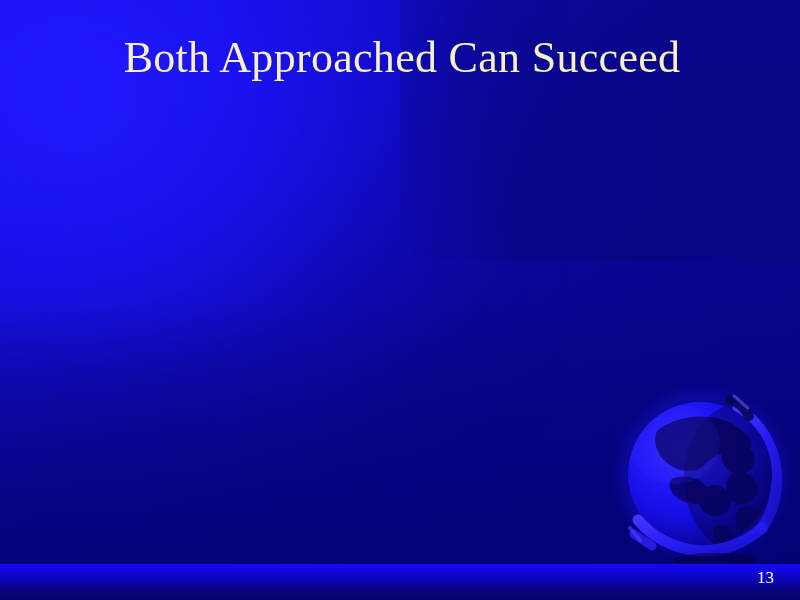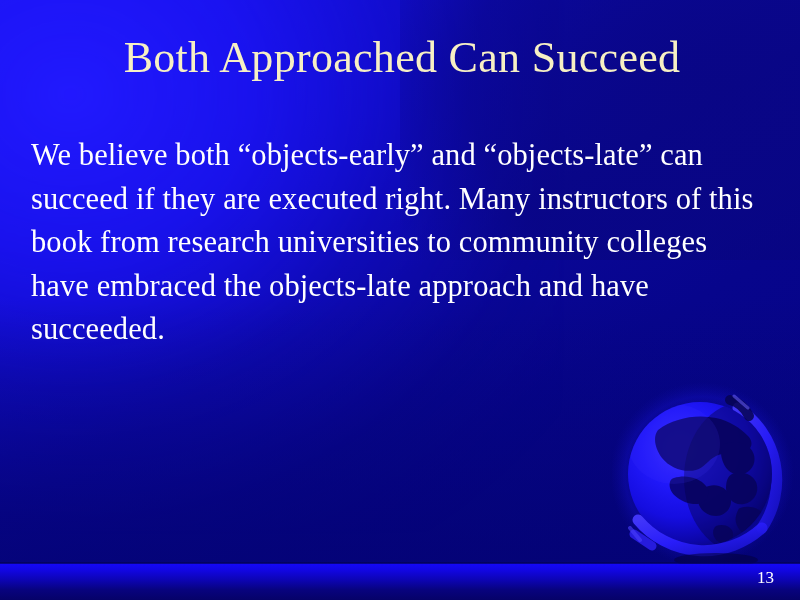--- a/index.html
+++ b/index.html
@@ -213,17 +213,16 @@
 
       <ellipse cx="104" cy="182" rx="42" ry="7" fill="rgba(3,2,60,0.55)"></ellipse>
     </svg>
   </div>
 
   <div class="footer-band-hairline"></div>
   <div class="footer-band"></div>
 
   <div class="title">Both Approached Can Succeed</div>
 
-  <div class="body-text">We believe both “objects-early” and “objects-late” can succeed if they are executed right. Many instructors of this book from research universities to community colleges have embraced the objects-late approach and have succeeded.</div>
 
   <div class="page-number">13</div>
 
 </div>
 
 </body></html>

